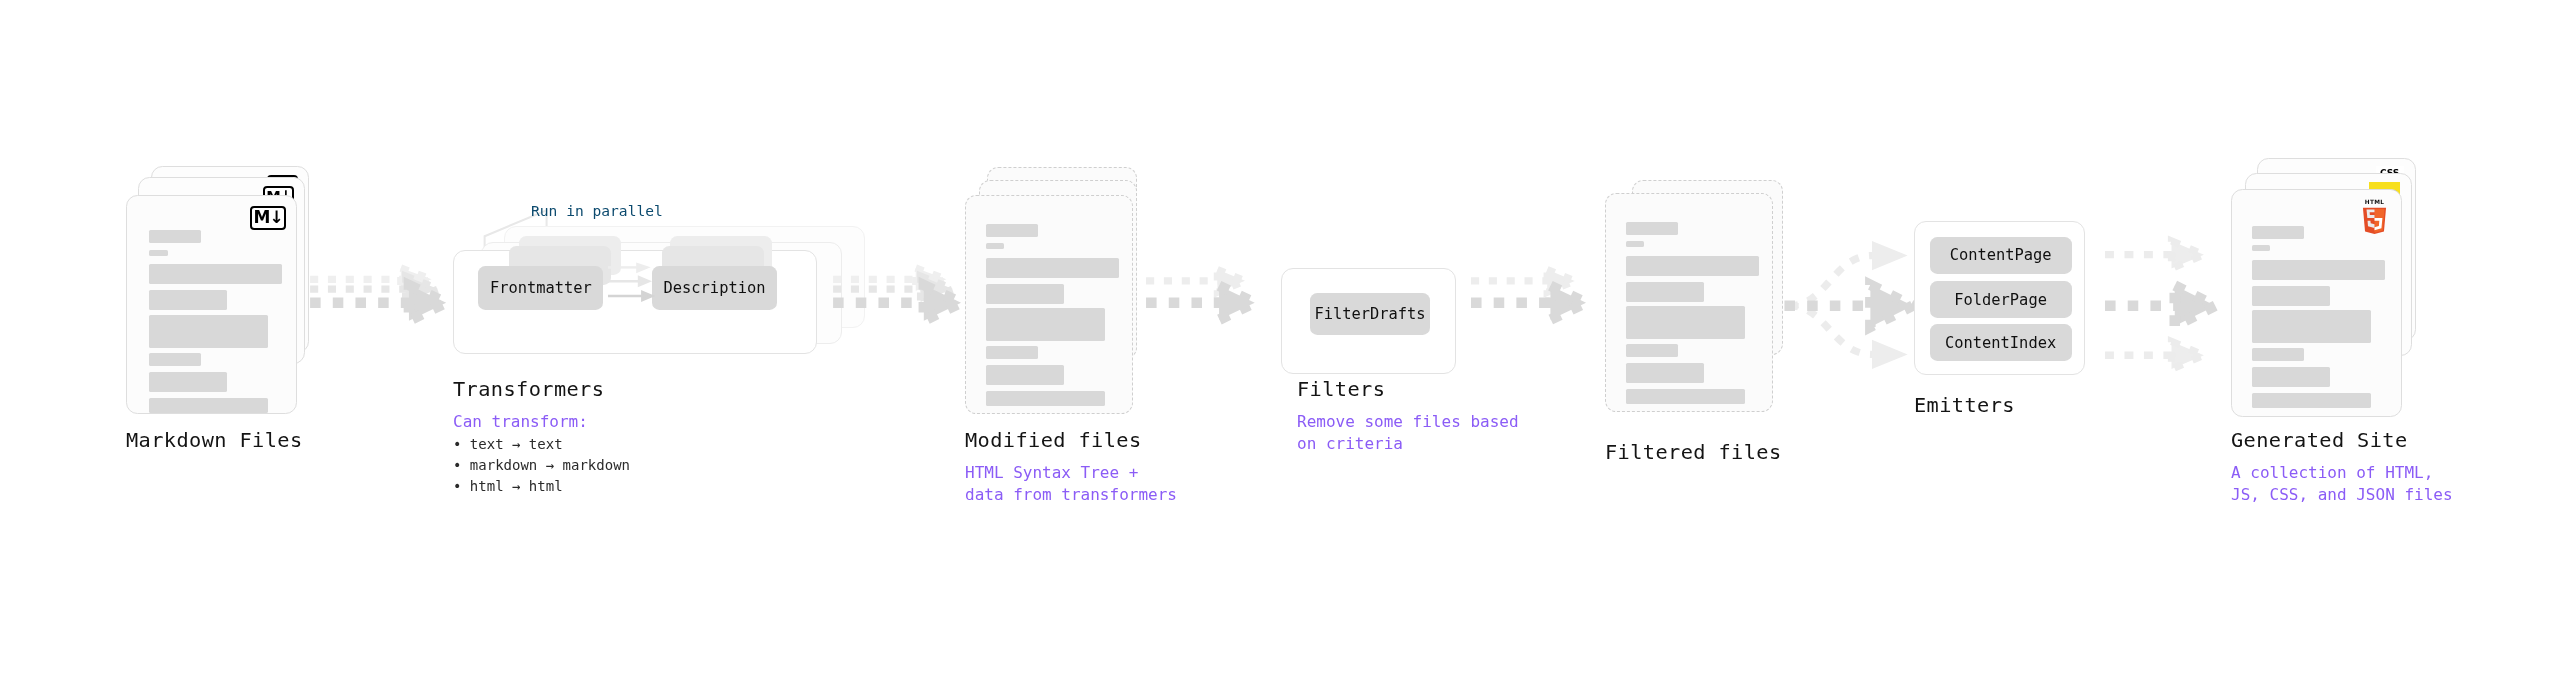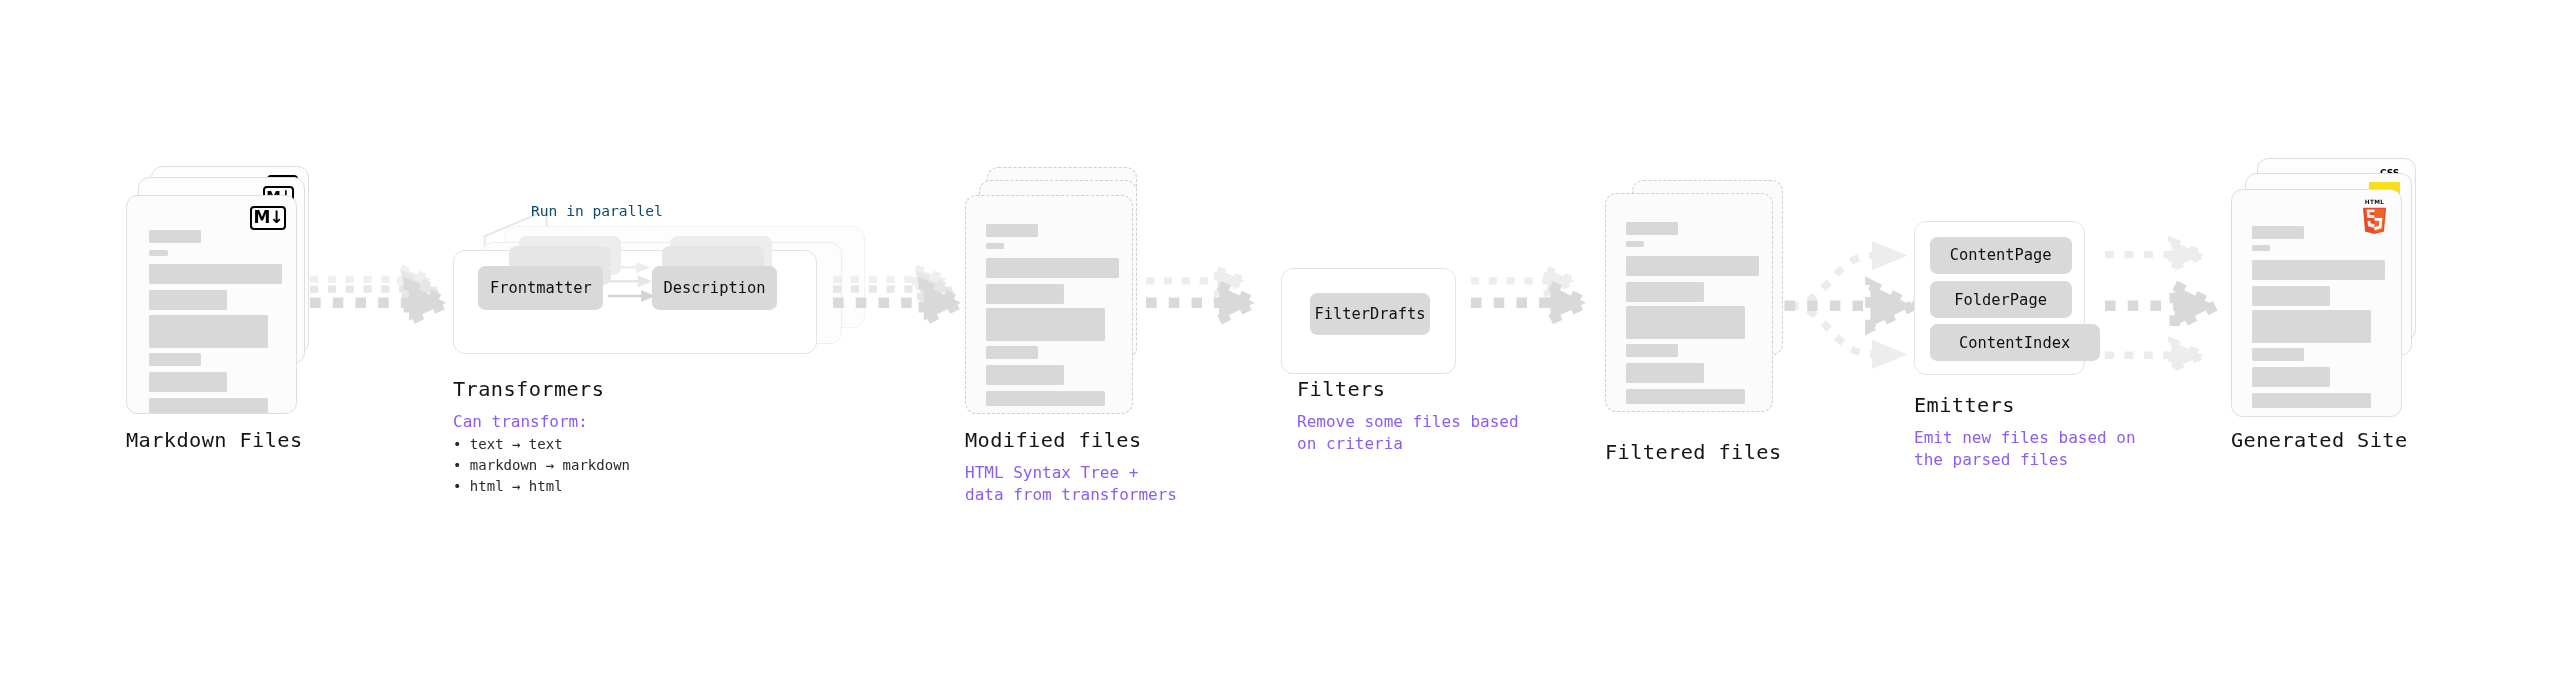--- a/index.html
+++ b/index.html
@@ -289,26 +289,24 @@
     <g stroke="#d9d9d9" stroke-width="13" stroke-dasharray="13 15" fill="#d9d9d9">
       <line x1="0" y1="96" x2="112" y2="96"></line>
       <polygon points="106,70 158,96 106,122"></polygon>
     </g>
   </svg>
 
   <div>
     <div class="stagebox" style="left:1914px; top:221px; width:171px; height:154px;">
       <div class="pill" style="left:14.6px; top:14.6px; width:142px; height:37px;">ContentPage</div>
       <div class="pill" style="left:14.6px; top:59px; width:142px; height:37px;">FolderPage</div>
-      <div class="pill" style="left:14.6px; top:102px; width:170px; height:37px;">ContentIndex</div>
+      <div class="pill" style="left:14.6px; top:102px; width:142px; height:37px;">ContentIndex</div>
     </div>
     <div class="caption" style="left:1914px; top:394px; width:268px;">
       <div class="cap-title">Emitters</div>
-      <div class="cap-sub">Emit new files based on
-the parsed files</div>
     </div>
   </div>
 
   <svg style="left:2105px; top:232px; width:146px; height:150px;" viewBox="0 0 180 185" width="146" height="150">
     <g stroke="#ececec" stroke-width="9" stroke-dasharray="11 13" fill="#ededed">
       <line x1="0" y1="28" x2="86" y2="28"></line>
         <polygon points="82,11 122,28 82,45"></polygon>
     </g>
     <g stroke="#d9d9d9" stroke-width="13" stroke-dasharray="13 15" fill="#d9d9d9">
       <line x1="0" y1="91" x2="92" y2="91"></line>
@@ -344,18 +342,20 @@
       <div class="skel" style="left:19.5px; top:55px; width:18.7px; height:5.7px;"></div>
       <div class="skel" style="left:19.5px; top:70px; width:133px; height:19.5px;"></div>
       <div class="skel" style="left:19.5px; top:96px; width:78px; height:19.5px;"></div>
       <div class="skel" style="left:19.5px; top:120px; width:119px; height:32.5px;"></div>
       <div class="skel" style="left:19.5px; top:158px; width:52px; height:13px;"></div>
       <div class="skel" style="left:19.5px; top:177px; width:78px; height:19.5px;"></div>
       <div class="skel" style="left:19.5px; top:203px; width:119px; height:14.6px;"></div>
     </div>
     <div class="caption" style="left:2231px; top:429px; width:276px;">
       <div class="cap-title">Generated Site</div>
+      <div class="cap-sub">A collection of HTML,
+JS, CSS, and JSON files</div>
     </div>
   </div>
 
   <div class="hidden-text">Quartz build pipeline</div>
 </div>
 
 
 </body></html>

